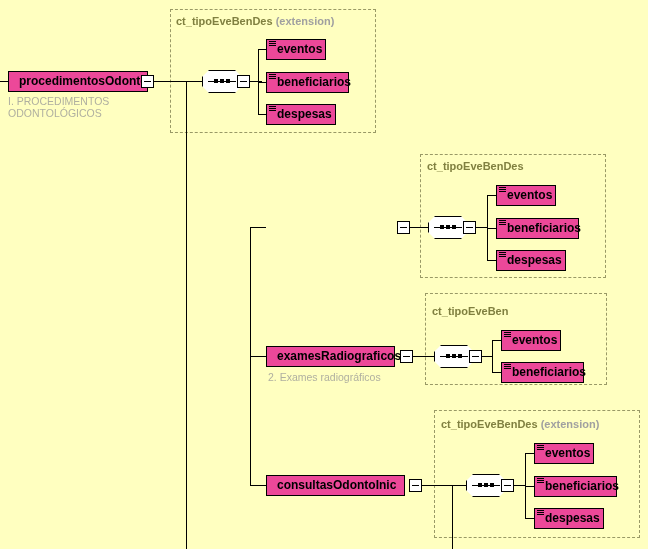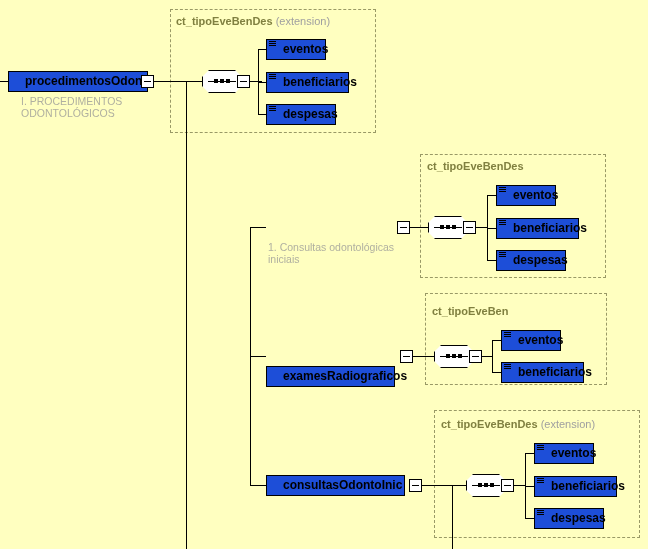--- a/index.html
+++ b/index.html
@@ -41,37 +41,37 @@
     font-size: 11px;
     white-space: nowrap;
     line-height: 13px;
   }
   .group-label .gname {
     font-weight: bold;
     color: #808040;
     margin-top: 20px;
   }
   .group-label .gkind {
-    font-weight: normal;
+    font-weight: bold;
     color: #a0a0a0;
   }
 
   
   .elem {
     position: absolute;
     box-sizing: border-box;
-    background: #1d4ed8;
+    background: #ec4899;
     border: 1px solid #000000;
     height: 21px;
     line-height: 19px;
     font-size: 12px;
     font-weight: bold;
     color: #000000;
     white-space: nowrap;
-    padding-left: 16px;
+    padding-left: 10px;
     padding-right: 6px;
   }
   .elem.shadow::after {
     content: "";
     position: absolute;
     left: 3px;
     top: 21px;
     width: 100%;
     height: 3px;
     background: #c0c0c0;
@@ -187,21 +187,21 @@
 
   <div class="group-box" style="left:170px; top:9px; width:206px; height:124px;"></div>
   <div class="group-label" style="left:176px; top:15px;">
     <span class="gname">ct_tipoEveBenDes</span><span class="gkind"> (extension)</span>
   </div>
 
   <div class="elem shadow" style="left:8px; top:71px; width:140px;">
     <span>procedimentosOdonto</span>
   </div>
   <div class="collapse" style="left:141px; top:75px;"></div>
-  <div class="annot" style="left:21px; top:95px; width:150px;">I. PROCEDIMENTOS
+  <div class="annot" style="left:8px; top:95px; width:150px;">I. PROCEDIMENTOS
 ODONTOLÓGICOS</div>
 
   <div class="hline" style="left:0px; top:81px; width:8px;"></div>
 
   <div class="hline" style="left:154px; top:81px; width:32px;"></div>
 
   <div class="vline" style="left:186px; top:81px; height:468px;"></div>
 
   <div class="hline" style="left:186px; top:81px; width:16px;"></div>
 
@@ -250,22 +250,20 @@
   <div class="hline" style="left:250px; top:227px; width:16px;"></div>
   <div class="hline" style="left:250px; top:356px; width:16px;"></div>
   <div class="hline" style="left:250px; top:485px; width:16px;"></div>
 
   <div class="group-box" style="left:420px; top:154px; width:186px; height:124px;"></div>
   <div class="group-label" style="left:427px; top:160px;">
     <span class="gname">ct_tipoEveBenDes</span><span class="gkind"></span>
   </div>
 
   <div class="collapse" style="left:397px; top:221px;"></div>
-  <div class="annot" style="left:268px; top:241px; width:150px;">1. Consultas odontológicas
-iniciais</div>
 
   <div class="hline" style="left:410px; top:227px; width:18px;"></div>
 
   <div class="seq" style="left:428px; top:216px;">
     <div class="oct-shadow"></div>
     <div class="oct"></div>
     <div class="bar"></div>
     <div class="dot d1"></div>
     <div class="dot d2"></div>
     <div class="dot d3"></div>
@@ -301,24 +299,25 @@
         <i></i>
       </span>
     <span>despesas</span>
   </div>
 
   <div class="group-box" style="left:425px; top:293px; width:182px; height:92px;"></div>
   <div class="group-label" style="left:432px; top:305px;">
     <span class="gname">ct_tipoEveBen</span><span class="gkind"></span>
   </div>
 
-  <div class="elem shadow" style="left:266px; top:366px; width:129px;">
+  <div class="elem shadow" style="left:266px; top:346px; width:129px;">
     <span>examesRadiograficos</span>
   </div>
   <div class="collapse" style="left:400px; top:350px;"></div>
+  <div class="annot" style="left:268px; top:371px; width:170px;">2. Exames radiográficos</div>
 
   <div class="hline" style="left:413px; top:356px; width:21px;"></div>
 
   <div class="seq" style="left:434px; top:345px;">
     <div class="oct-shadow"></div>
     <div class="oct"></div>
     <div class="bar"></div>
     <div class="dot d1"></div>
     <div class="dot d2"></div>
     <div class="dot d3"></div>

